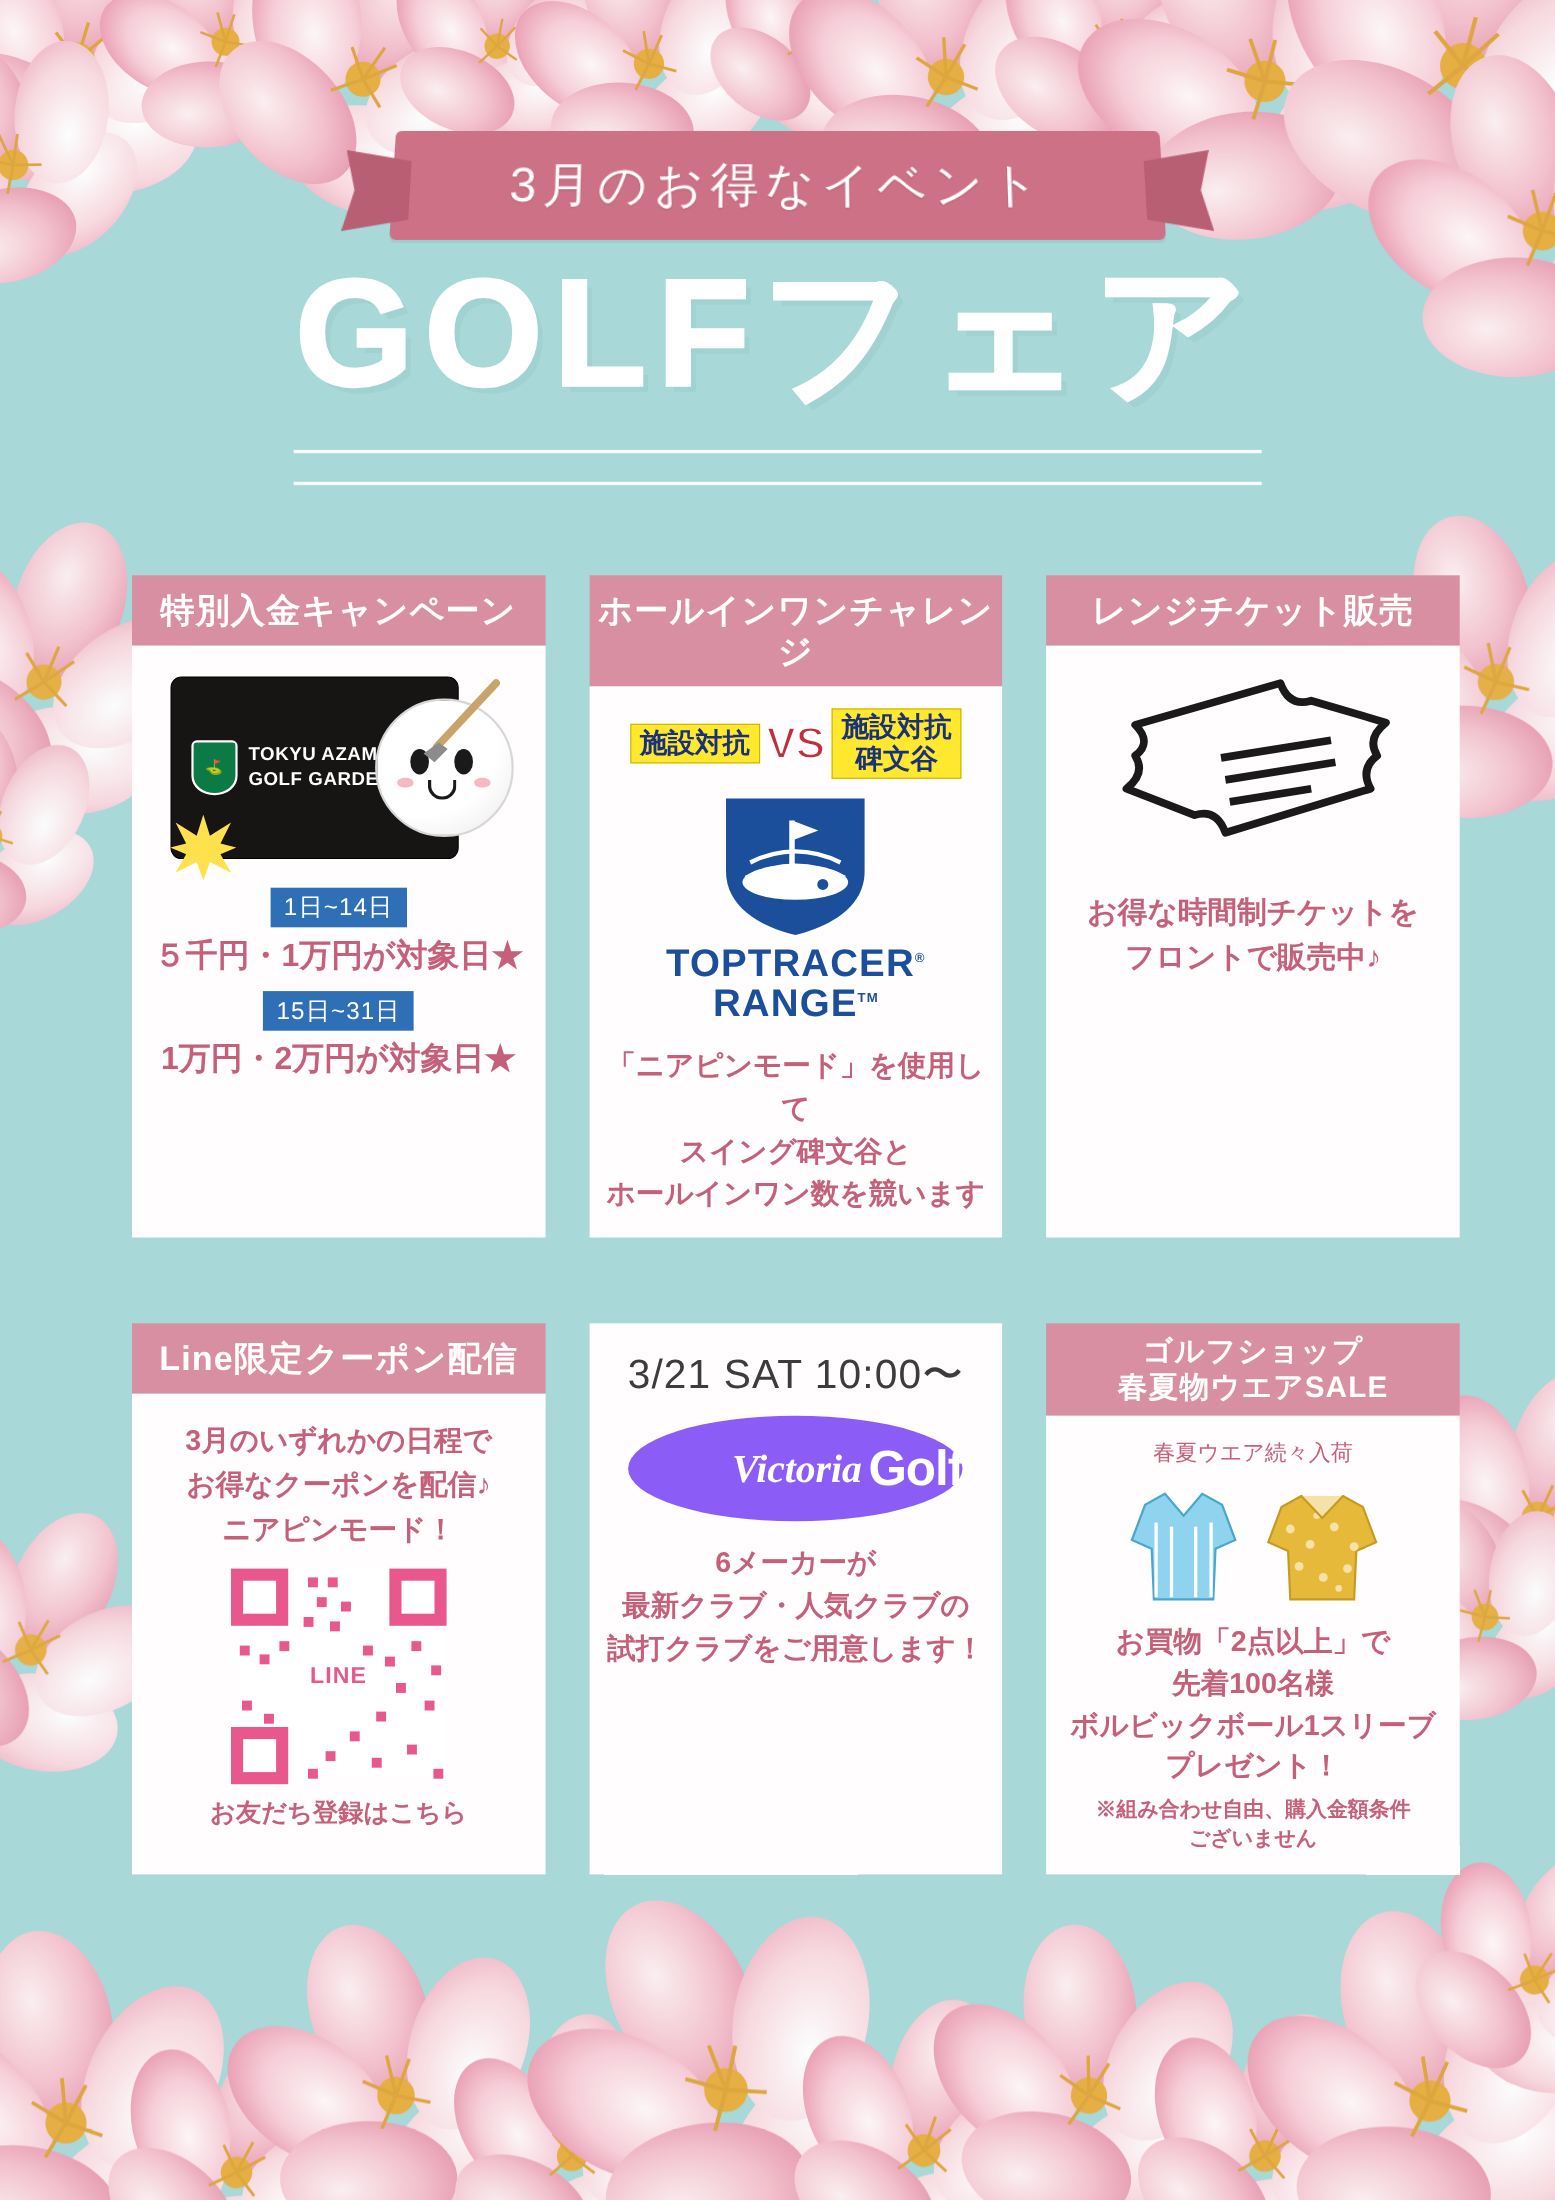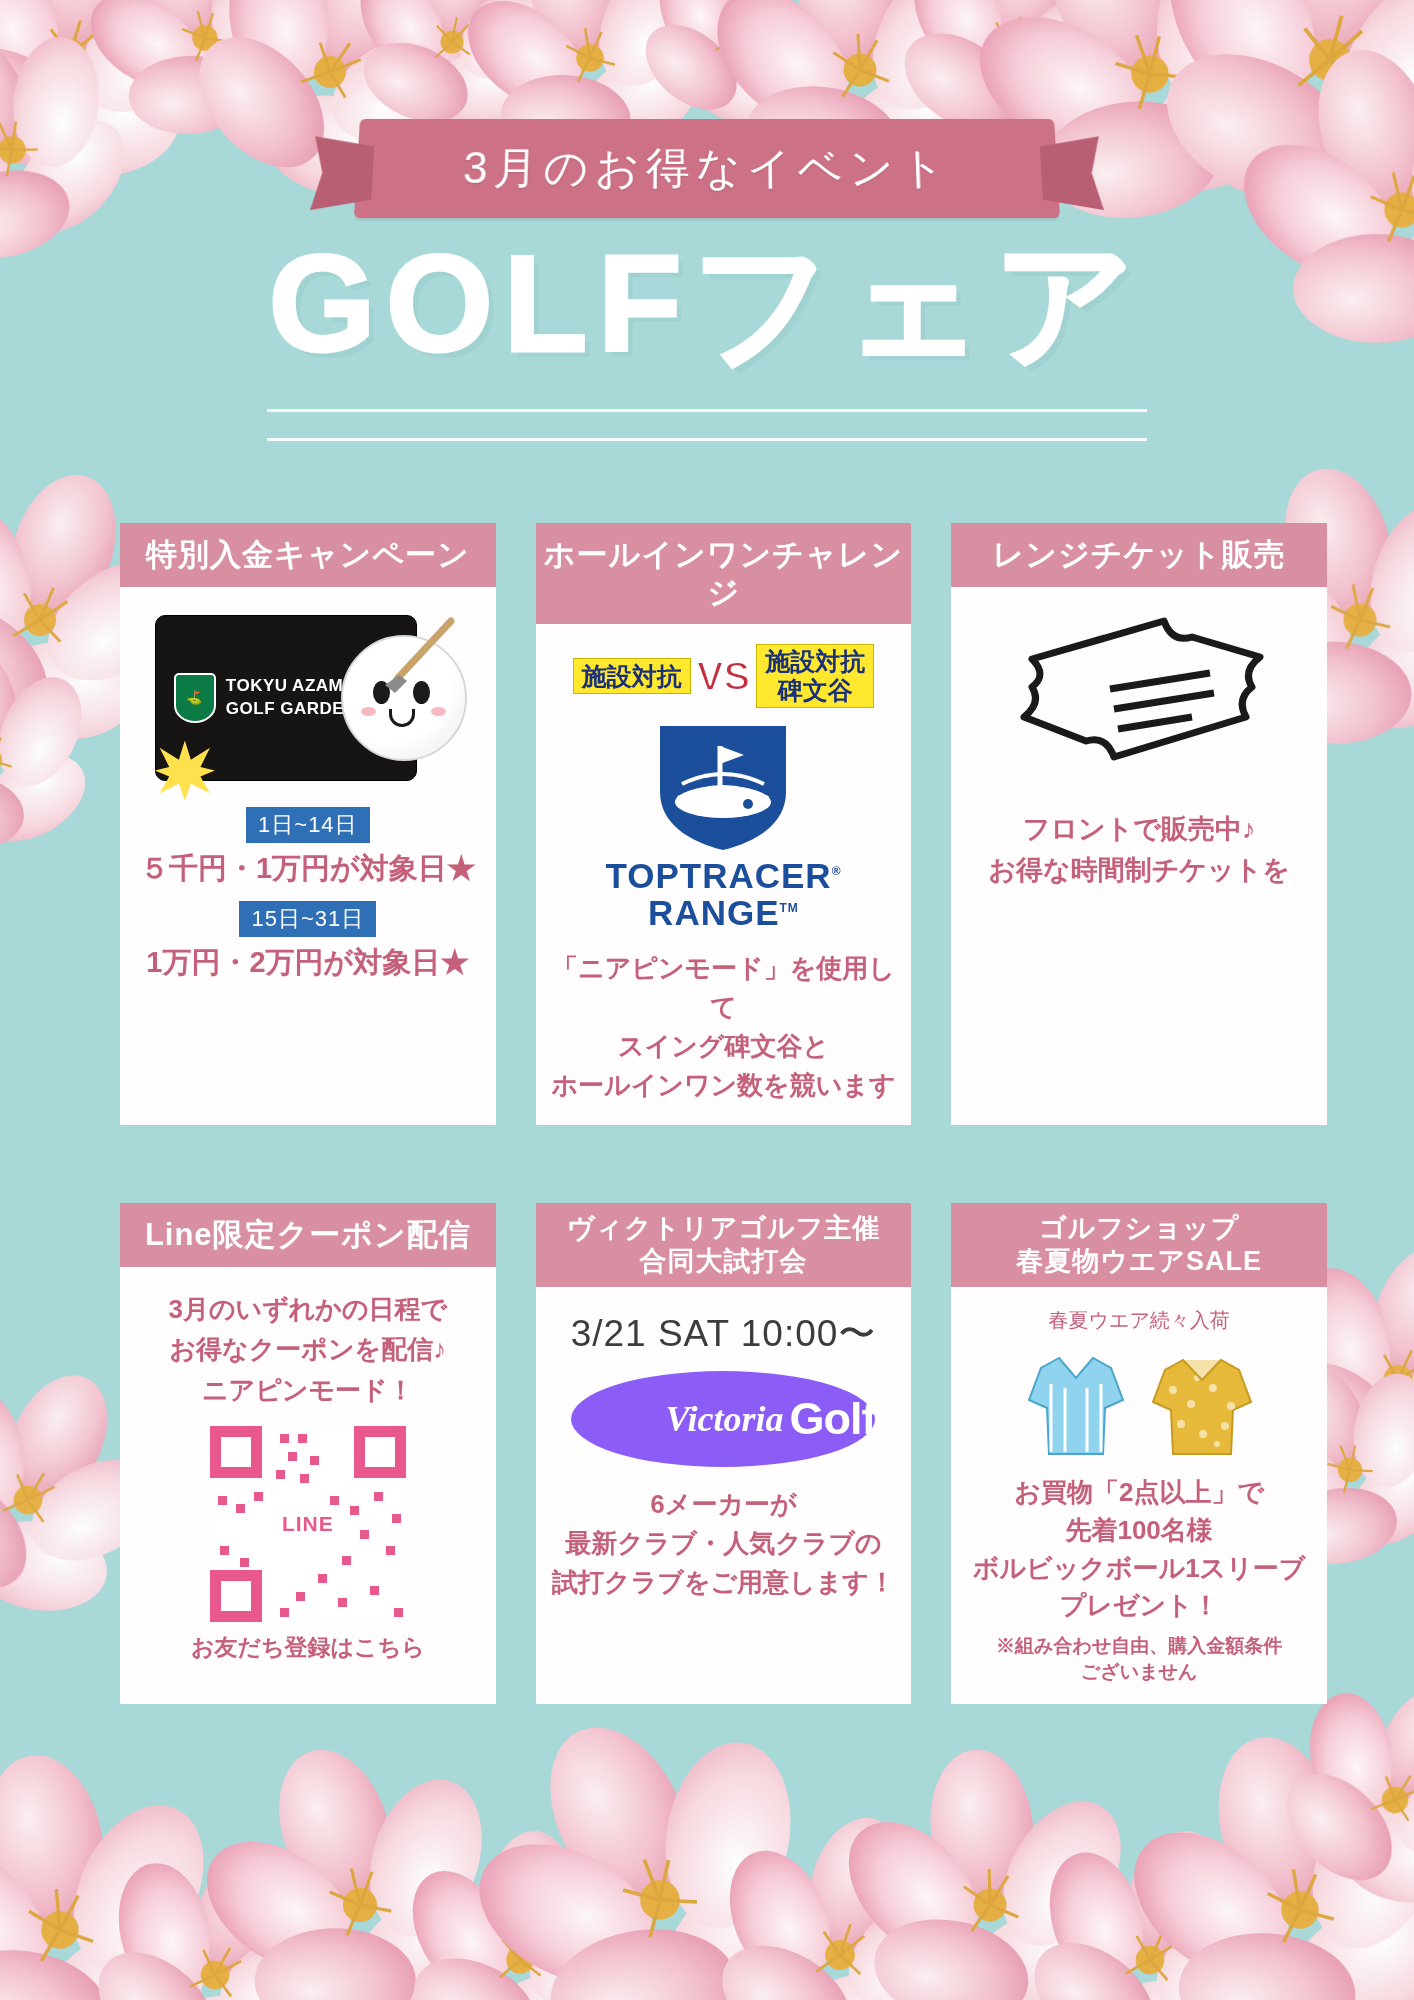--- a/index.html
+++ b/index.html
@@ -355,22 +355,22 @@
     <div class="card-body h1">
       <svg width="250" height="160" viewBox="0 0 250 160">
         <g fill="none" stroke="#1a1a1a" stroke-width="7" stroke-linejoin="round">
           <path d="M18 54 L150 16 q8 22 28 16 L246 52 q-18 14 -8 30 q-16 12 -6 30 L100 152 q-8 -22 -28 -16 L10 112 q18 -14 8 -30 q16 -12 0 -28 Z"></path>
           <line x1="96" y1="84" x2="196" y2="68"></line>
           <line x1="100" y1="104" x2="200" y2="88"></line>
           <line x1="104" y1="124" x2="178" y2="112"></line>
         </g>
       </svg>
       <div class="c3-note">
+        <div>お得な時間制チケットを</div>
         <div>フロントで販売中♪</div>
-        <div>お得な時間制チケットを</div>
       </div>
     </div>
   </div>
 
   <div class="card">
     <div class="card-head">Line限定クーポン配信</div>
     <div class="card-body h2">
       <div class="c4-note">
         <div>3月のいずれかの日程で</div>
         <div>お得なクーポンを配信♪</div>
@@ -406,24 +406,20 @@
           <div class="d" style="left:10px;top:120px"></div>
             <div class="d" style="left:30px;top:132px"></div>
         </div>
         <div class="line-badge">LINE</div>
       </div>
       <div class="c4-sub">お友だち登録はこちら</div>
     </div>
   </div>
 
   <div class="card">
-    <div class="card-head two-line">
-      <div>ヴィクトリアゴルフ主催</div>
-      <div>合同大試打会</div>
-    </div>
     <div class="card-body h2">
       <div class="c5-date">3/21  SAT   10:00〜</div>
       <div class="vic-logo">
         <span class="vic-1">Victoria</span>
         <span class="vic-2">Golf</span>
       </div>
       <div class="c5-note">
         <div>6メーカーが</div>
         <div>最新クラブ・人気クラブの</div>
         <div>試打クラブをご用意します！</div>

